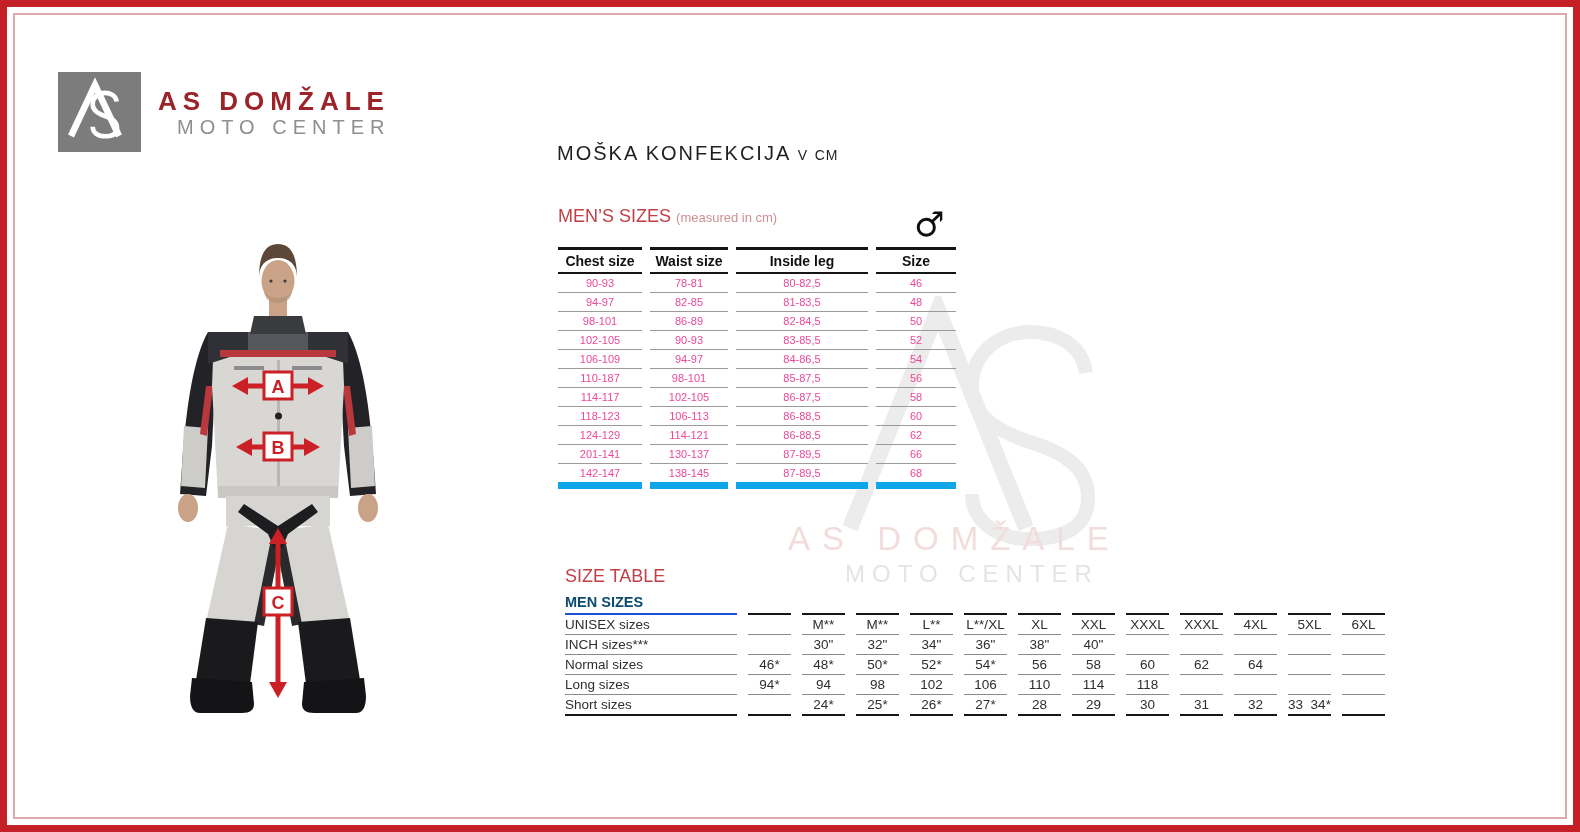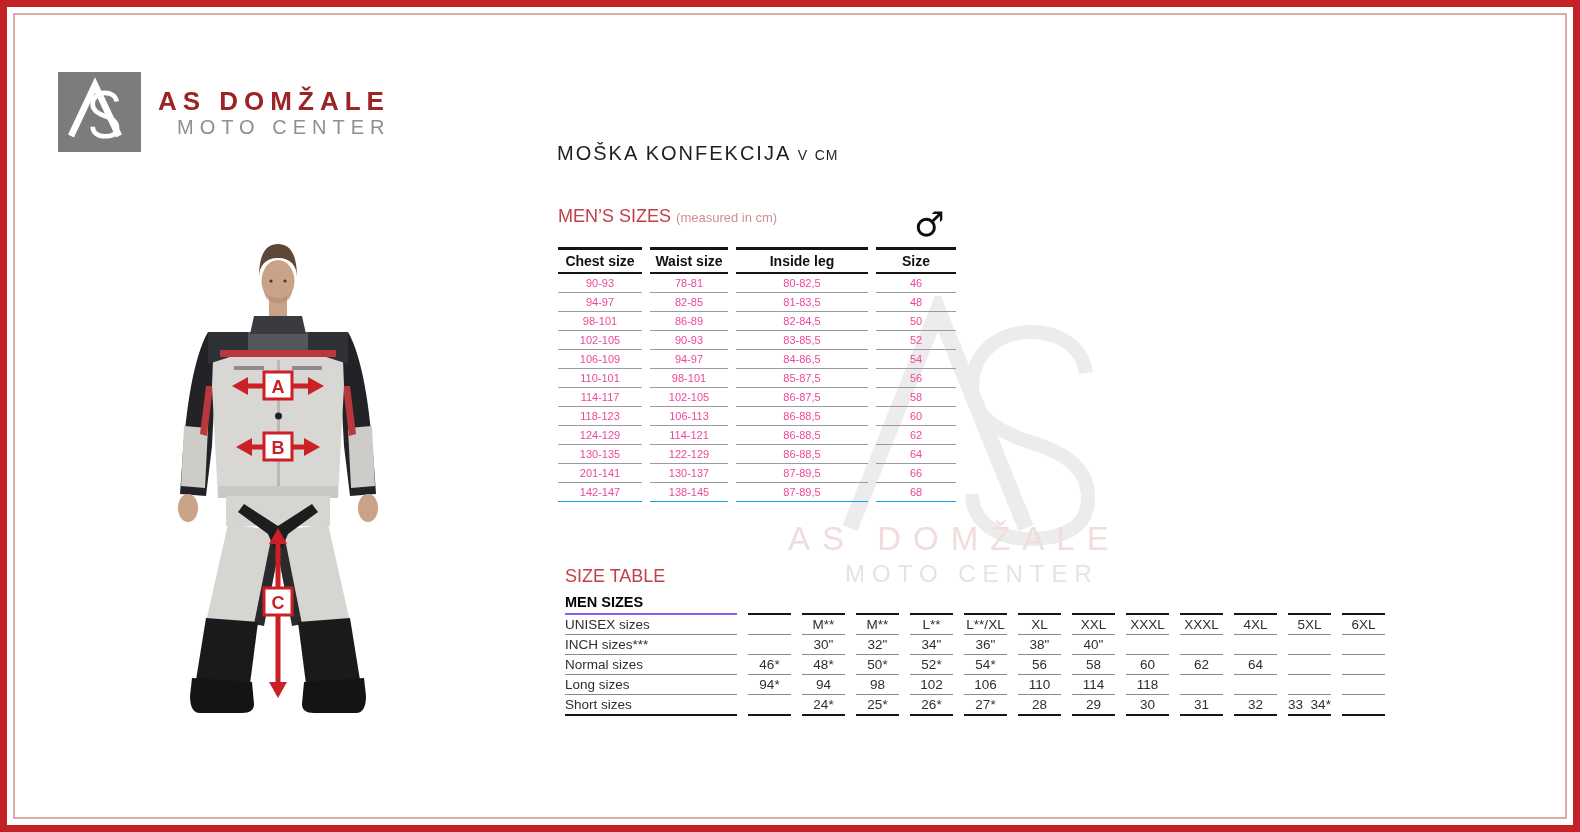--- a/index.html
+++ b/index.html
@@ -30,28 +30,28 @@
   .mens-heading .note{font-size:13px;color:#cf8e92}
   .male-symbol{position:absolute;left:914px;top:204px;font-size:34px;font-weight:bold;color:#0e0e0e;
                font-family:"DejaVu Sans",sans-serif;z-index:2}
 
   table{border-collapse:separate;background:transparent}
   .table1{position:absolute;left:550px;top:247px;border-spacing:8px 0;z-index:2}
   .table1 th{font-size:14px;font-weight:bold;color:#101010;text-align:center;
              border-top:3px solid #151515;border-bottom:2px solid #151515;padding:3px 2px}
   .table1 td{font-size:11px;color:#ec4899;text-align:center;height:16px;
              border-bottom:1px solid #9b9b9b;padding:1px 2px}
-  .table1 tr:last-child td{border-bottom:1px solid #0ea5e9}
+  .table1 tr:last-child td{border-bottom:7px solid #0ea5e9}
 
   
   .st-heading{position:absolute;left:565px;top:566px;font-size:18px;color:#c04048;z-index:2}
   .table2{position:absolute;left:554px;top:592px;border-spacing:11px 0;z-index:2}
   .table2 th,.table2 td{white-space:pre}
-  .table2 .mh{font-size:14.5px;font-weight:bold;color:#000000;text-align:left;
-              border-bottom:2px solid #8b5cf6;padding:2px 0 3px 0}
+  .table2 .mh{font-size:14.5px;font-weight:bold;color:#0c4a6e;text-align:left;
+              border-bottom:2px solid #1d4ed8;padding:2px 0 3px 0}
   .table2 .mh-cell{border-bottom:2px solid #161616}
   .table2 .rl{font-size:13.5px;font-weight:normal;color:#2e2e2e;text-align:left;
               border-bottom:1px solid #8a8a8a;padding:2px 0;height:15px}
   .table2 td{font-size:13.5px;color:#2e2e2e;text-align:center;border-bottom:1px solid #8a8a8a;
              padding:2px 0;height:15px}
   .table2 tr:last-child td,.table2 tr:last-child .rl{border-bottom:2.5px solid #161616}
 
   
   .figure{position:absolute;left:148px;top:236px;z-index:1}
 </style>
@@ -193,21 +193,21 @@
         <td>83-85,5</td>
         <td>52</td>
       </tr>
       <tr>
         <td>106-109</td>
         <td>94-97</td>
         <td>84-86,5</td>
         <td>54</td>
       </tr>
       <tr>
-        <td>110-101</td>
+        <td>110-187</td>
         <td>98-101</td>
         <td>85-87,5</td>
         <td>56</td>
       </tr>
       <tr>
         <td>114-117</td>
         <td>102-105</td>
         <td>86-87,5</td>
         <td>58</td>
       </tr>
@@ -215,26 +215,20 @@
         <td>118-123</td>
         <td>106-113</td>
         <td>86-88,5</td>
         <td>60</td>
       </tr>
       <tr>
         <td>124-129</td>
         <td>114-121</td>
         <td>86-88,5</td>
         <td>62</td>
-      </tr>
-      <tr>
-        <td>130-135</td>
-        <td>122-129</td>
-        <td>86-88,5</td>
-        <td>64</td>
       </tr>
       <tr>
         <td>201-141</td>
         <td>130-137</td>
         <td>87-89,5</td>
         <td>66</td>
       </tr>
       <tr>
         <td>142-147</td>
         <td>138-145</td>

